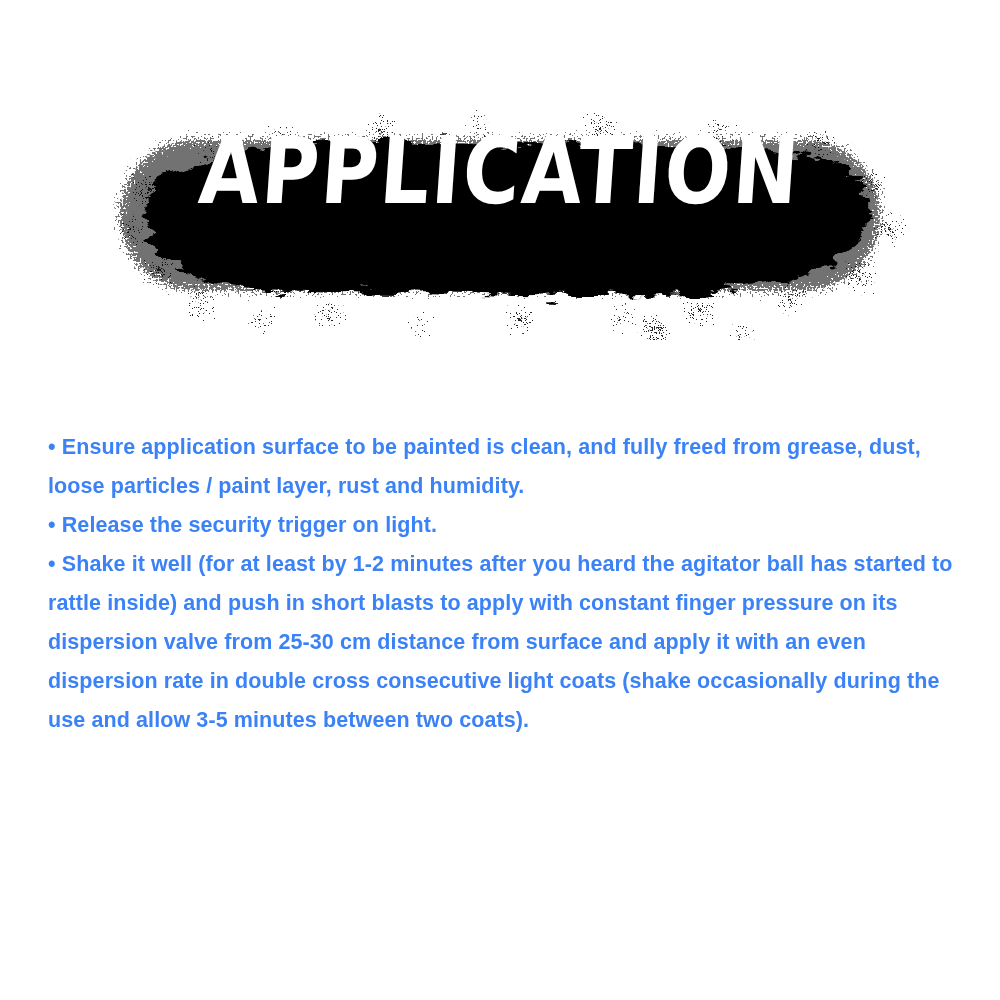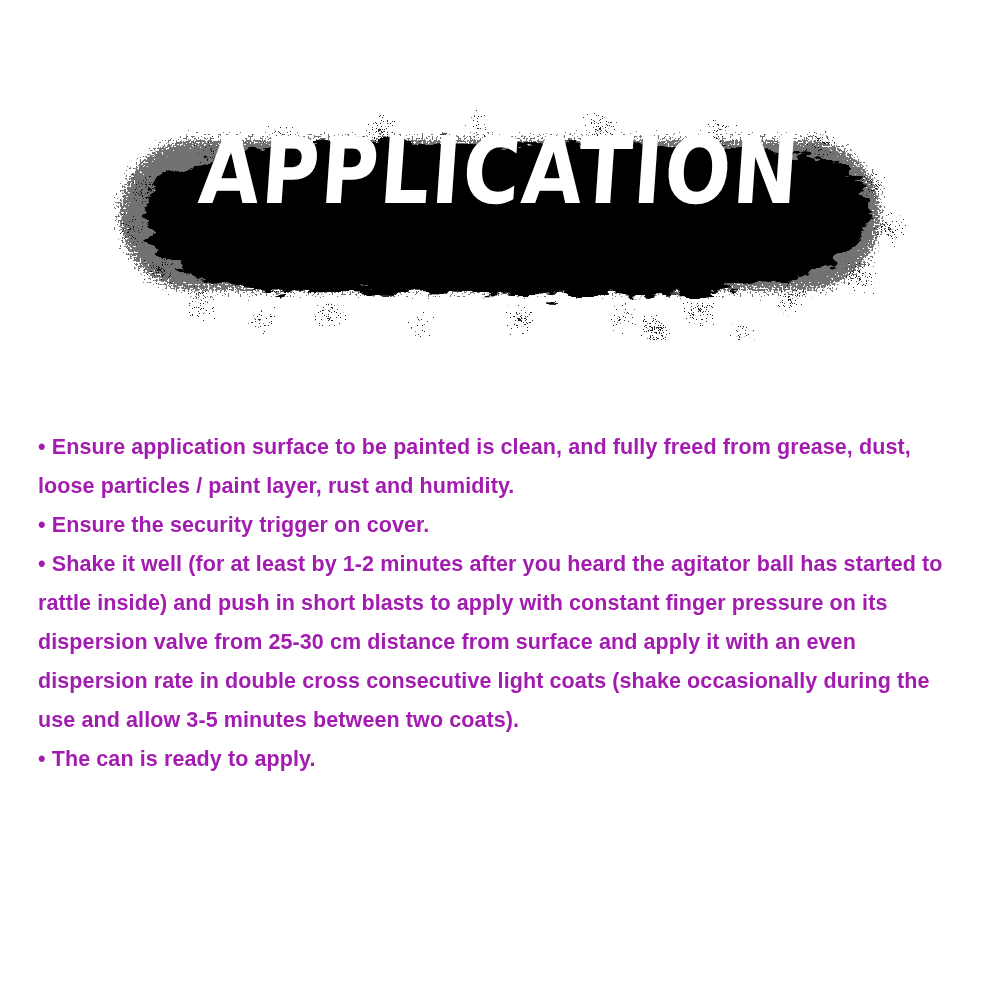--- a/index.html
+++ b/index.html
@@ -54,23 +54,23 @@
   .content {
     position: absolute;
     top: 348px;
     left: 38px;
     width: 930px;
   }
   .bullet-item {
     font-size: 21.5px;
     font-weight: bold;
     line-height: 39px;
-    color: #a21caf;
+    color: #3b82f6;
     letter-spacing: 0.1px;
-    margin: 0 0 0 0;
+    margin: 0 0 0 10px;
     text-indent: 0;
   }
   .bullet-item .dot {
     font-weight: bold;
   }
 </style>
 </head>
 <body>
 
 <div class="page">
@@ -124,18 +124,17 @@
         <circle cx="212" cy="74" r="3"></circle>
         <circle cx="655" cy="252" r="6"></circle>
         <circle cx="742" cy="258" r="4"></circle>
       </g>
     </svg>
     <div class="banner-title">APPLICATION</div>
   </div>
 
   <div class="content">
     <p class="bullet-item"><span class="dot">•</span> <span>Ensure application surface to be painted is clean, and fully freed from grease, dust, loose particles / paint layer, rust and humidity.</span></p>
-    <p class="bullet-item"><span class="dot">•</span> <span>Ensure the security trigger on cover.</span></p>
+    <p class="bullet-item"><span class="dot">•</span> <span>Release the security trigger on light.</span></p>
     <p class="bullet-item"><span class="dot">•</span> <span>Shake it well (for at least by 1-2 minutes after you heard the agitator ball has started to rattle inside) and push in short blasts to apply with constant finger pressure on its dispersion valve from 25-30 cm distance from surface and apply it with an even dispersion rate in double cross consecutive light coats (shake occasionally during the use and allow 3-5 minutes between two coats).</span></p>
-    <p class="bullet-item"><span class="dot">•</span> <span>The can is ready to apply.</span></p>
   </div>
 
 </div>
 
 </body></html>

